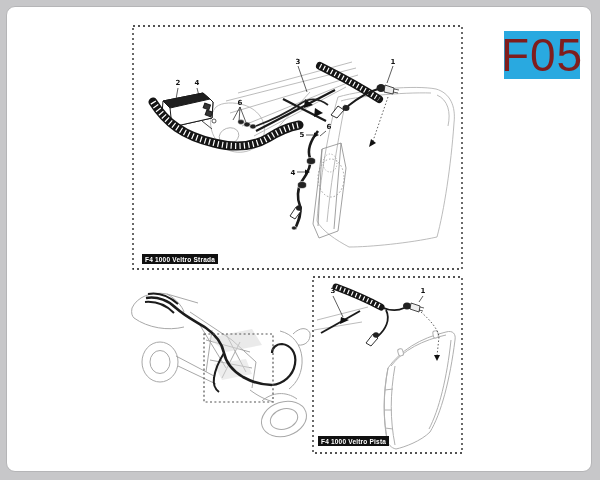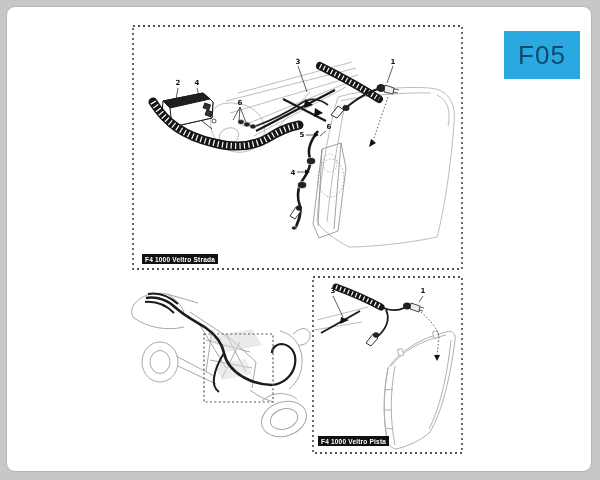--- a/index.html
+++ b/index.html
@@ -2,21 +2,21 @@
 <html><head>
 <meta charset="utf-8">
 <style>
   html,body{margin:0;padding:0;}
   body{width:600px;height:480px;font-family:"Liberation Sans",sans-serif;}
   .frame{position:relative;width:600px;height:480px;background:#c7c7c9;overflow:hidden;}
   .card{position:absolute;left:6px;top:6px;width:586px;height:466px;background:#ffffff;
         border:1px solid #b5b5b7;border-radius:9px;box-sizing:border-box;}
   .badge{position:absolute;left:504px;top:31px;width:76px;height:48px;background:#29a9e0;
          display:flex;align-items:center;justify-content:center;z-index:5;}
-  .badge span{color:#0c4a6e;font-size:26px;font-weight:400;letter-spacing:1px;line-height:1;}
+  .badge span{color:#7f1d1d;font-size:46px;font-weight:400;letter-spacing:1px;line-height:1;}
   .canvas{position:absolute;left:0;top:0;width:600px;height:480px;z-index:3;}
   .plabel{position:absolute;z-index:4;background:#101010;color:#ffffff;font-size:6.5px;
           font-weight:bold;letter-spacing:.2px;padding:1.5px 3px;line-height:1.15;white-space:nowrap;}
   .plabel.strada{left:142px;top:254px;}
   .plabel.pista{left:318px;top:436px;}
   svg text{font-family:"DejaVu Sans",sans-serif;font-size:7px;font-weight:700;fill:#111;}
 </style>
 </head>
 <body>
 

